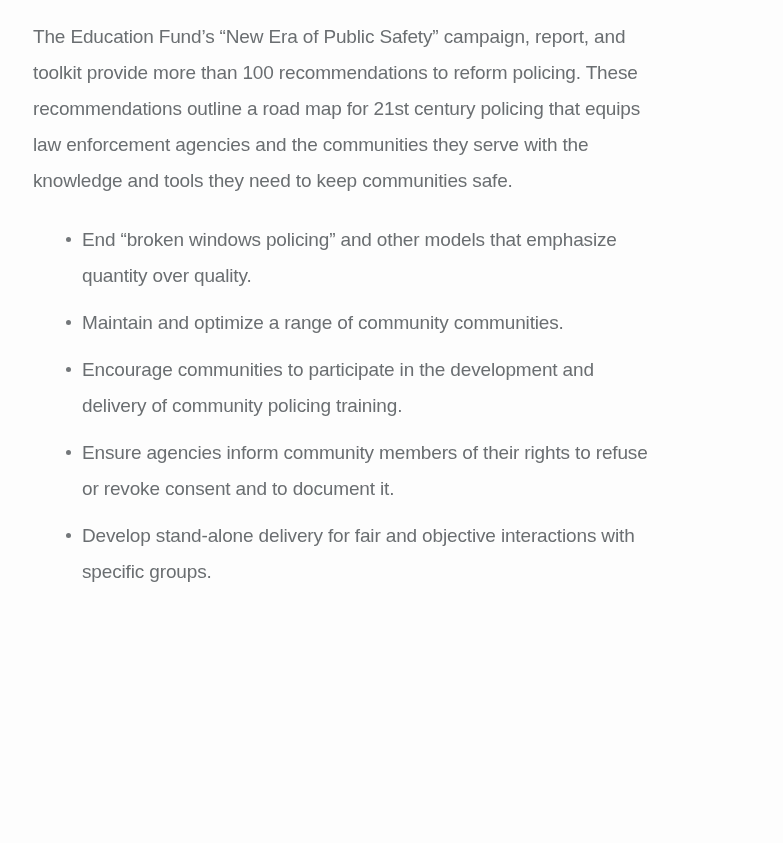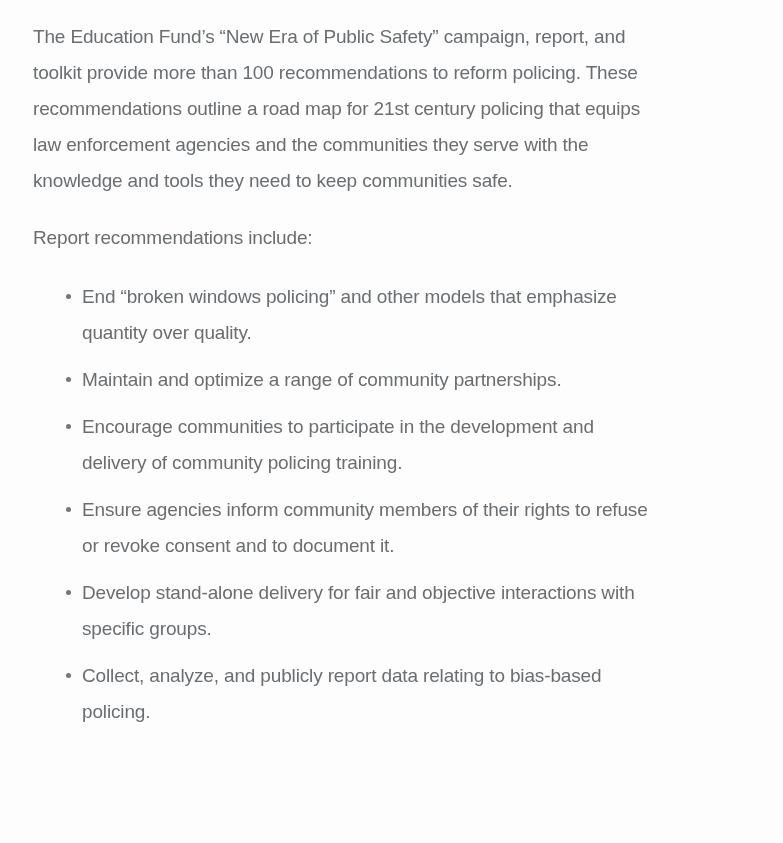--- a/index.html
+++ b/index.html
@@ -59,28 +59,25 @@
 </head>
 <body>
 
 <div class="content">
   <p class="intro">The Education Fund’s “New Era of Public Safety” campaign, report, and
 toolkit provide more than 100 recommendations to reform policing. These
 recommendations outline a road map for 21st century policing that equips
 law enforcement agencies and the communities they serve with the
 knowledge and tools they need to keep communities safe.</p>
 
-  <p class="list-intro">Report recommendations include:</p>
 
   <ul class="recs">
       <li>End “broken windows policing” and other models that emphasize
 quantity over quality.</li>
-      <li>Maintain and optimize a range of community partnerships.</li>
+      <li>Maintain and optimize a range of community communities.</li>
       <li>Encourage communities to participate in the development and
 delivery of community policing training.</li>
       <li>Ensure agencies inform community members of their rights to refuse
 or revoke consent and to document it.</li>
       <li>Develop stand-alone delivery for fair and objective interactions with
 specific groups.</li>
-      <li>Collect, analyze, and publicly report data relating to bias-based
-policing.</li>
     </ul>
 </div>
 
 </body></html>

